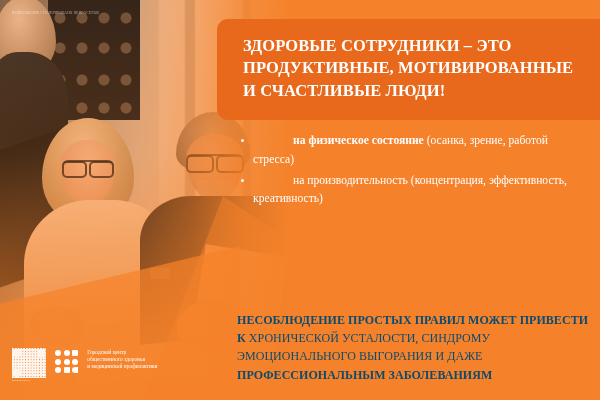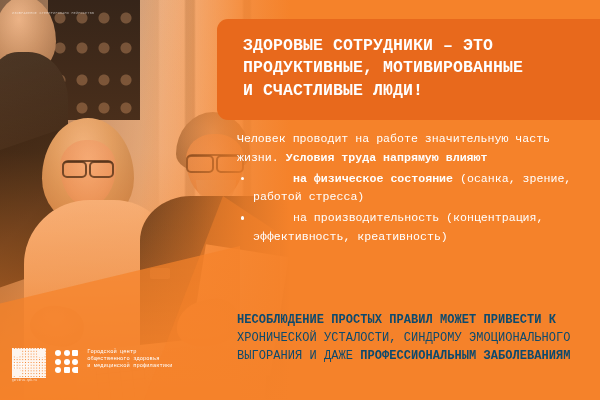--- a/index.html
+++ b/index.html
@@ -6,21 +6,21 @@
     margin: 0;
     padding: 0;
     background: #ffffff;
   }
   .poster {
     position: relative;
     width: 600px;
     height: 400px;
     overflow: hidden;
     background: #F5822A;
-    font-family: Liberation Mono, monospace;
+    font-family: Liberation Serif, serif;
     -webkit-font-smoothing: antialiased;
   }
 
   
   .photo-layer {
     position: absolute;
     left: 0; top: 0;
     width: 330px;
     height: 400px;
     overflow: hidden;
@@ -462,21 +462,20 @@
 
   <div class="credit-line">изображение сгенерировано нейросетью</div>
 
   <div class="headline">
     <h1 class="headline-text">ЗДОРОВЫЕ СОТРУДНИКИ – ЭТО
 ПРОДУКТИВНЫЕ, МОТИВИРОВАННЫЕ
 И СЧАСТЛИВЫЕ ЛЮДИ!</h1>
   </div>
 
   <div class="body-block">
-    <p class="intro"><span>Человек проводит на работе значительную часть жизни. </span><span class="bold">Условия труда напрямую влияют</span></p>
 
     <ul class="bullets">
       <li>
         <span class="dot"></span><span class="bold">на физическое состояние</span><span> (осанка, зрение, работой стресса)</span>
       </li>
       <li>
         <span class="dot"></span><span class="bold"></span><span>на производительность (концентрация, эффективность, креативность)</span>
       </li>
     </ul>
   </div>

